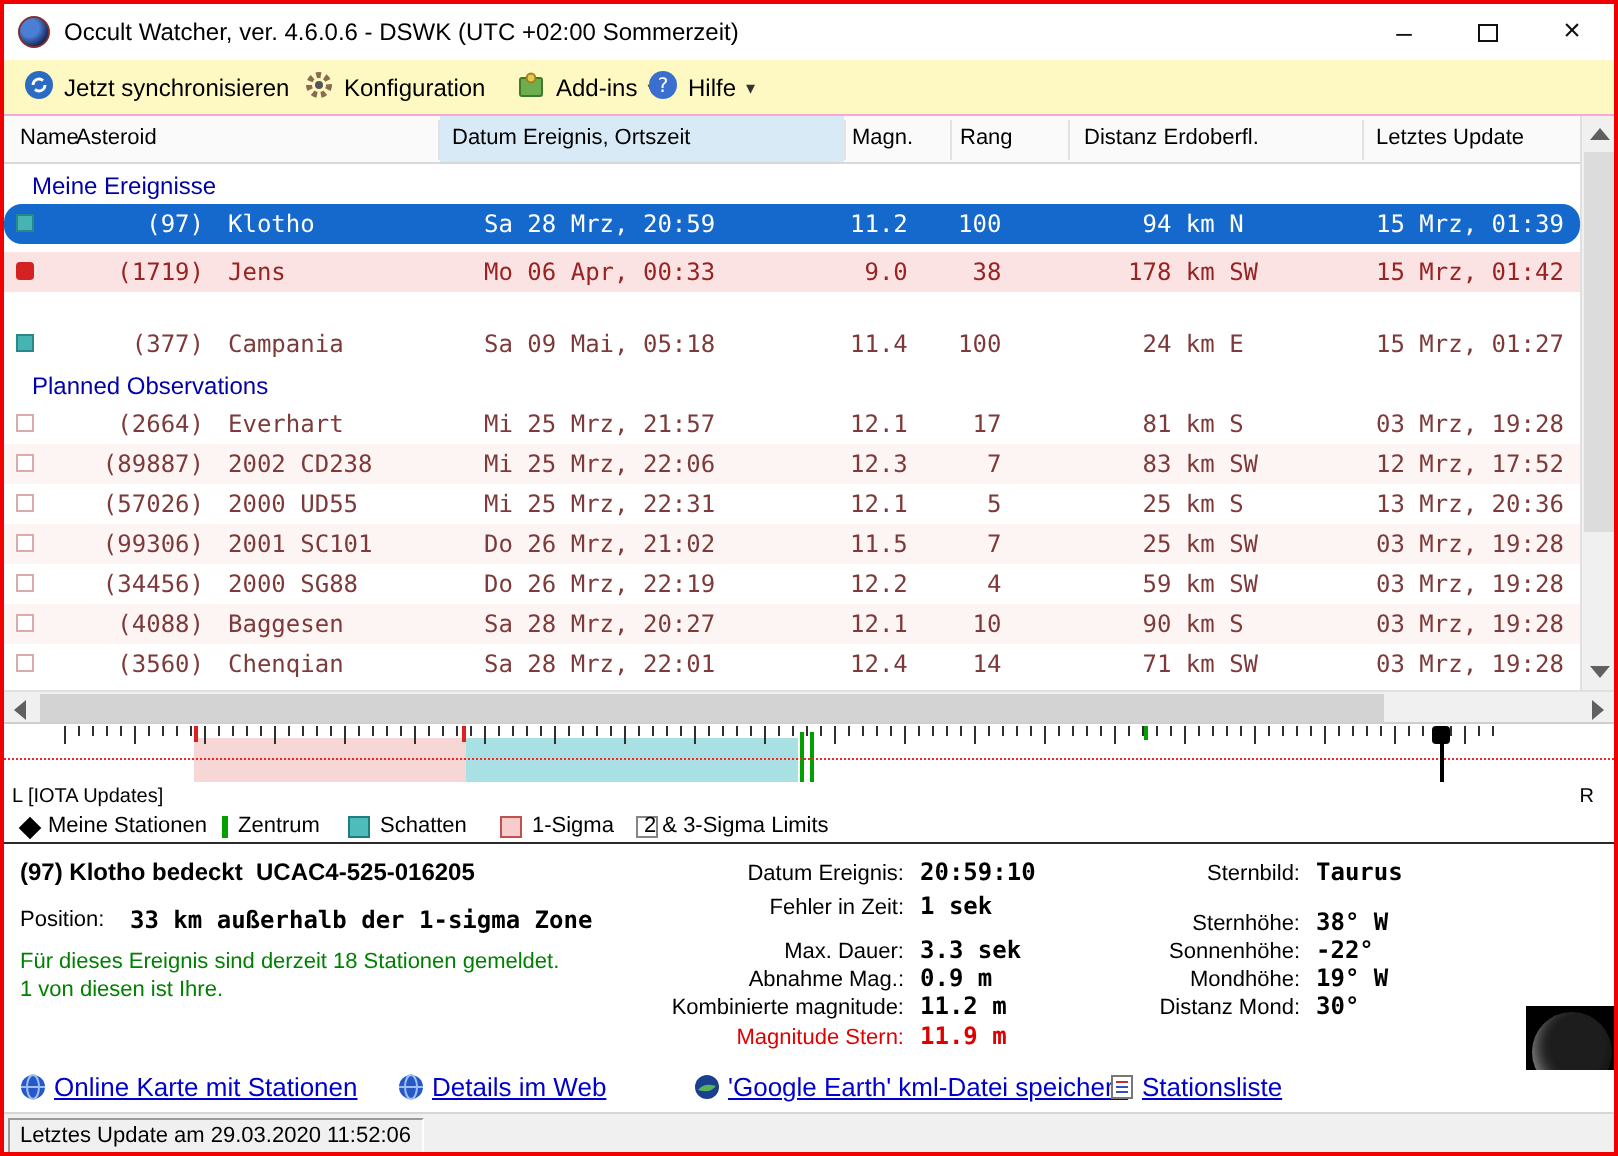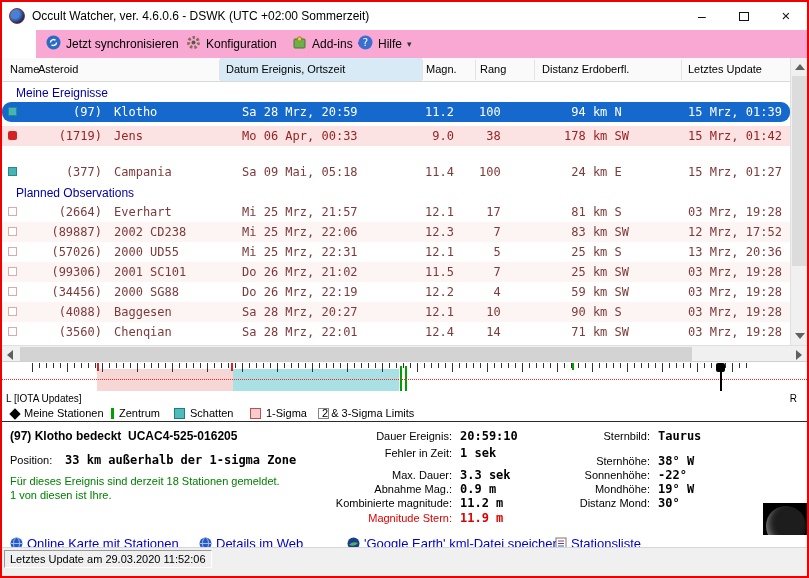--- a/index.html
+++ b/index.html
@@ -13,22 +13,22 @@
   .titlebar { position:absolute; top:0; left:0; right:0; height:28px; background:#fff; }
   .appicon { position:absolute; left:7px; top:6px; width:16px; height:16px; border-radius:50%;
              background:radial-gradient(circle at 35% 35%, #4a7fd4 0 35%, #1a2f66 70%, #000 100%);
              border:1px solid #803030; }
   .title-text { position:absolute; left:30px; top:7px; font-size:12px; white-space:pre; }
   .winbtn { position:absolute; top:0; width:42px; height:28px; text-align:center; line-height:28px;
             font-size:14px; color:#111; cursor:default; }
   .btn-min { right:84px; } .btn-max { right:42px; } .btn-close { right:0; font-size:15px; }
   .max-glyph { display:inline-block; width:10px; height:9px; border:1px solid #111; margin-top:9px; }
   
-  .toolbar { position:absolute; top:28px; left:0; right:0; height:28px; background:#f9a8d4;
-             border-bottom:1px solid #f9a8d4;margin-left:34px; }
+  .toolbar { position:absolute; top:28px; left:0; right:0; height:28px; background:#fef9c3;
+             border-bottom:1px solid #f9a8d4; }
   .tbtn { position:absolute; top:3px; height:22px; display:flex; align-items:center; gap:5px;
           font-size:12px; padding:0 4px; }
   .tbtn .arrow { font-size:9px; color:#333; }
   
   .listview { position:absolute; top:56px; left:0; right:0; height:287px; background:#fff; }
   .lheader { position:absolute; top:0; left:0; right:17px; height:24px; background:#fafafa;
              border-bottom:1px solid #d8d8d8; font-size:11px; }
   .hcell { position:absolute; top:5px; white-space:pre; }
   .hsep { position:absolute; top:2px; height:20px; width:1px; background:#e3e3e3; }
   .hl-date { position:absolute; left:218px; top:0; width:202px; height:23px; background:#d9eaf7; }
@@ -106,21 +106,21 @@
   .moon { position:absolute; left:761px; top:80px; width:46px; height:46px; background:#000; }
   .moon-disc { position:absolute; left:3px; top:3px; width:40px; height:40px; border-radius:50%;
                background:radial-gradient(circle at 40% 40%, #1d1d1d 0 60%, #060606 100%);
                box-shadow:inset 5px -3px 7px -3px rgba(215,215,215,.55); }
   
   .links { position:absolute; top:533px; left:0; right:0; height:17px; background:#fff; font-size:13px; }
   .link { position:absolute; top:1px; color:#0000cc; text-decoration:underline; display:flex;
           align-items:center; gap:4px; }
   .link svg { text-decoration:none; }
   
-  .statusbar { position:absolute; left:0; right:0; bottom:0; height:29px; background:#f0f0f0;
+  .statusbar { position:absolute; left:0; right:0; bottom:0; height:20px; background:#f0f0f0;
                border-top:1px solid #d6d6d6;margin-top:37px; }
   .status-panel { position:absolute; left:2px; top:2px; width:208px; height:18px;
                   border:1px solid; border-color:#9a9a9a #fff #fff #9a9a9a; font-size:11px;
                   padding:2px 0 0 5px; white-space:pre; }
 </style>
 </head>
 <body>
 
 <div class="window">
 
@@ -351,21 +351,21 @@
   </div>
 
   <div class="details">
     <div class="d-title">(97) Klotho bedeckt  UCAC4-525-016205</div>
     <div class="d-pos-label">Position:</div>
     <div class="d-pos-value">33 km außerhalb der 1-sigma Zone</div>
     <div class="d-green" style="top:52px;">Für dieses Ereignis sind derzeit 18 Stationen gemeldet.</div>
     <div class="d-green" style="top:66px;">1 von diesen ist Ihre.</div>
 
     <div class="fld" style="left:300px; top:6px;">
-      <span class="lab">Dauer Ereignis:</span><span class="val">20:59:10</span>
+      <span class="lab">Datum Ereignis:</span><span class="val">20:59:10</span>
     </div>
     <div class="fld" style="left:300px; top:23px;">
       <span class="lab">Fehler in Zeit:</span><span class="val">1 sek</span>
     </div>
     <div class="fld" style="left:300px; top:45px;">
       <span class="lab">Max. Dauer:</span><span class="val">3.3 sek</span>
     </div>
     <div class="fld" style="left:300px; top:59px;">
       <span class="lab">Abnahme Mag.:</span><span class="val">0.9 m</span>
     </div>

